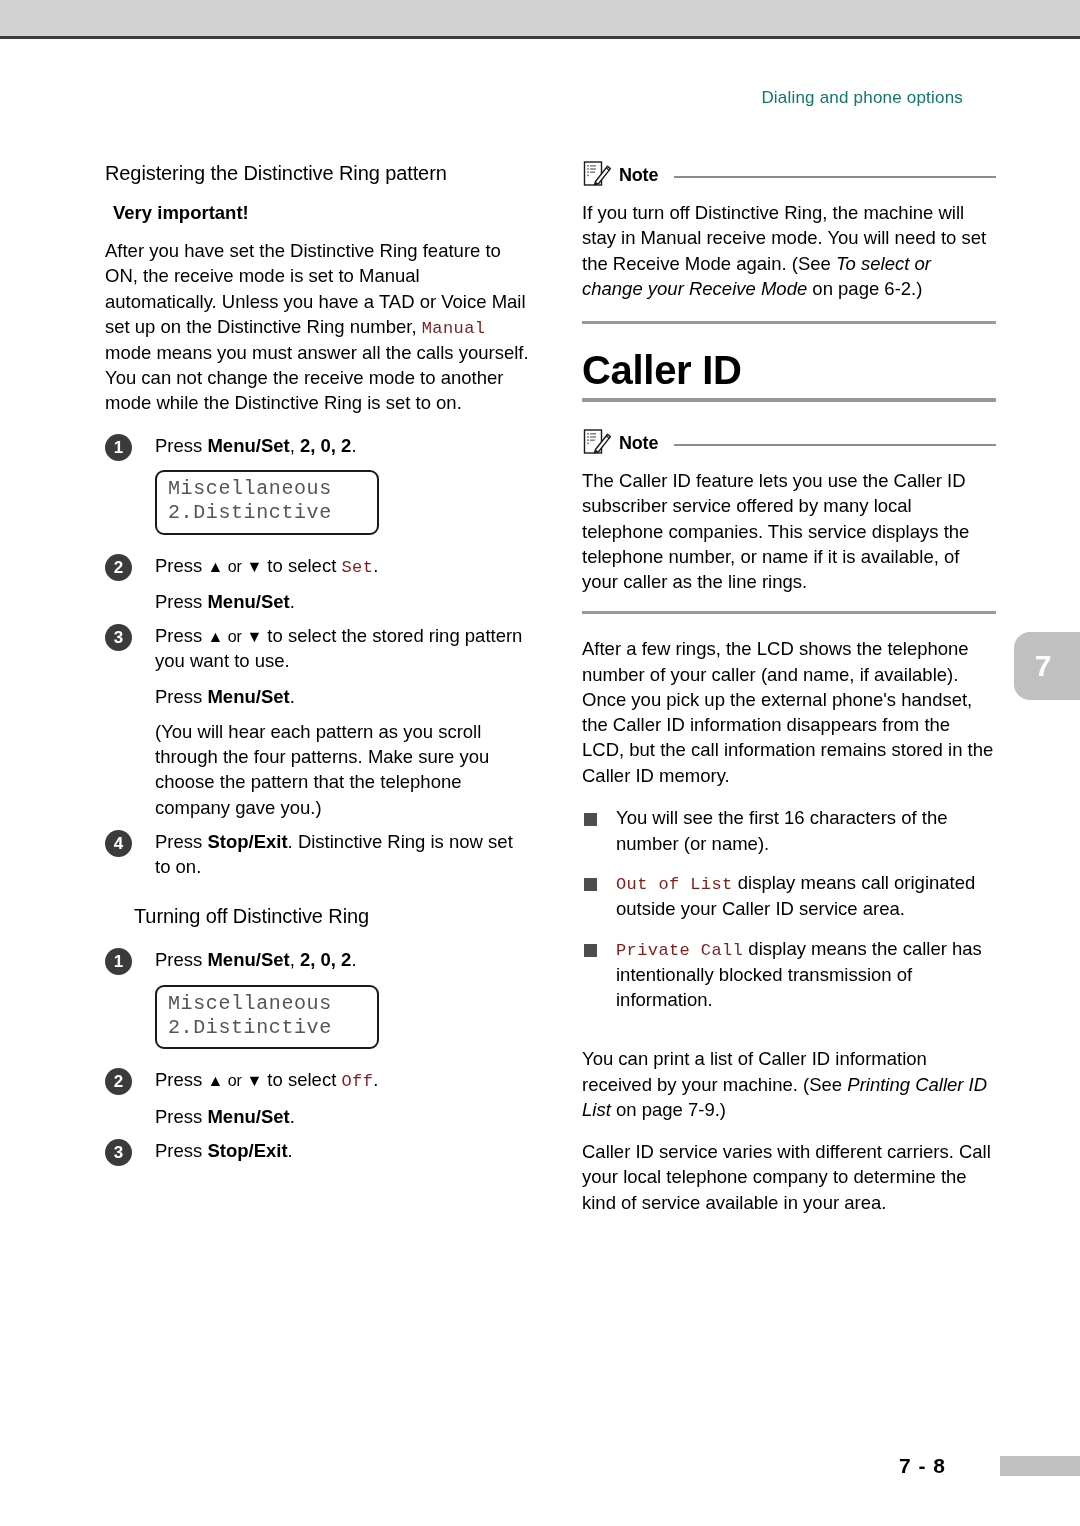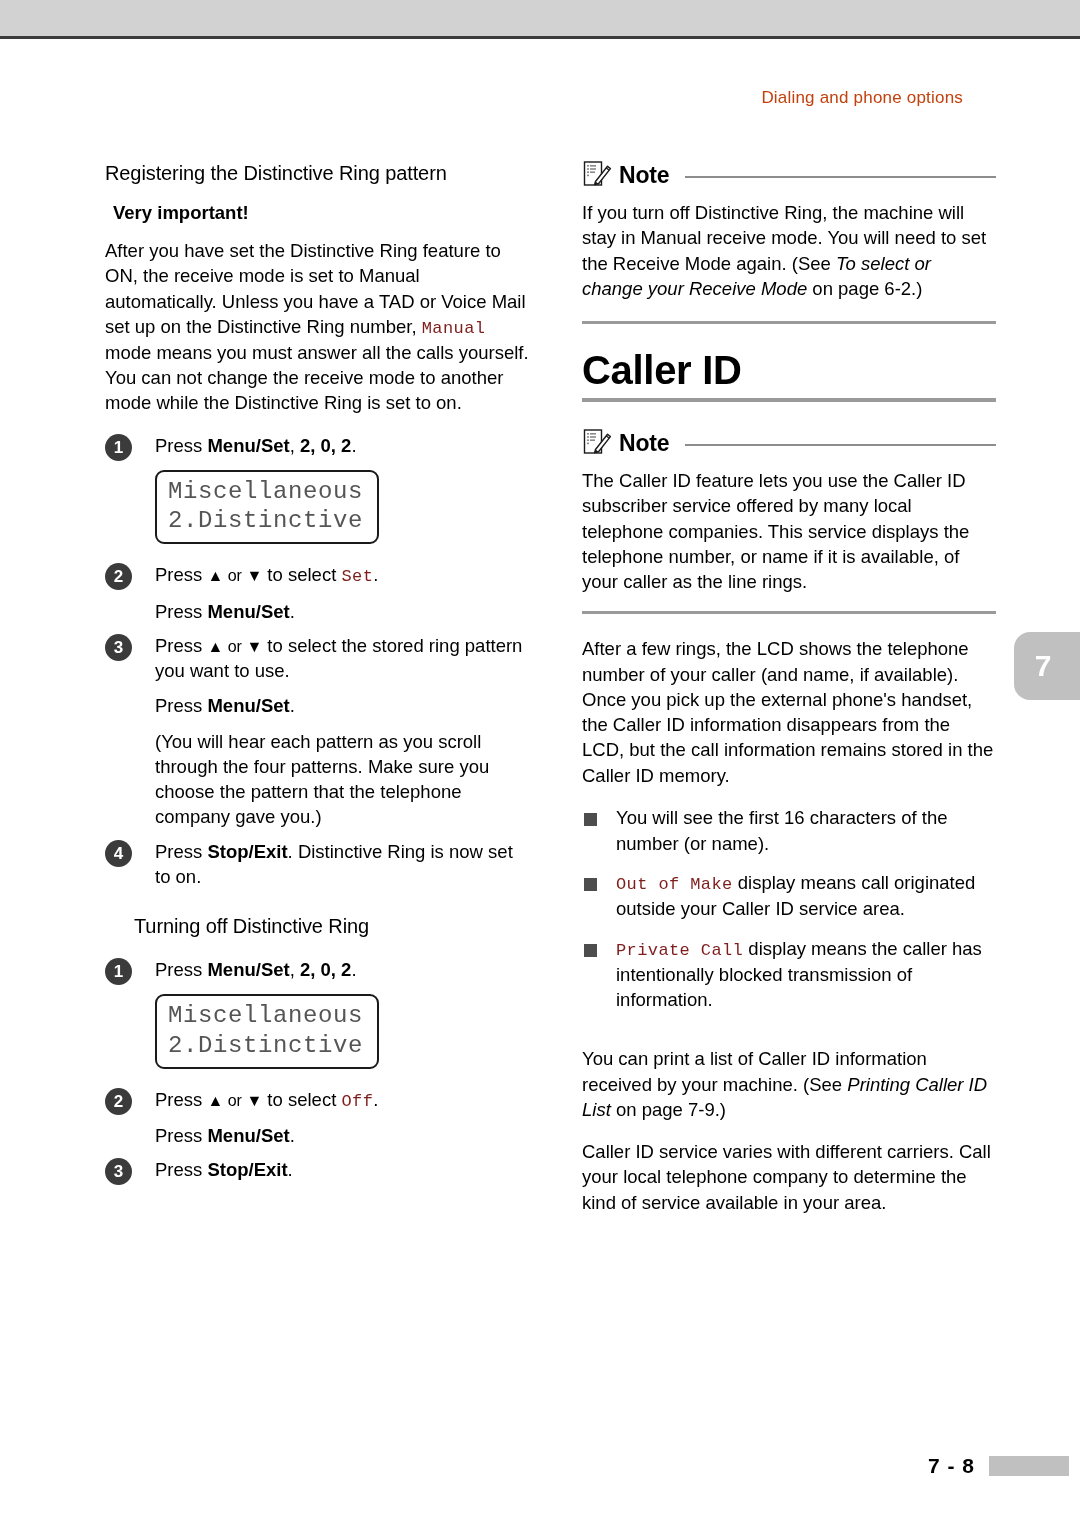--- a/index.html
+++ b/index.html
@@ -26,21 +26,21 @@
     border-bottom: 3px solid #3c3c3c;
   }
 
   
   .running-header {
     position: absolute;
     left: 0; top: 88px;
     width: 963px;
     text-align: right;
     font-size: 17px;
-    color: #c2410c;
+    color: #0f766e;
     letter-spacing: 0.2px;
   }
 
   
   .chapter-tab {
     position: absolute;
     right: 0;
     top: 632px;
     width: 66px;
     height: 68px;
@@ -135,41 +135,41 @@
     border: 2px solid #1a1a1a;
     border-radius: 9px;
     padding: 5px 11px 7px 11px;
     margin: 12px 0 18px 0;
     width: 224px;
     box-sizing: border-box;
     background: #ffffff;
   }
   .lcd-line {
     font-family: "Liberation Mono", "DejaVu Sans Mono", monospace;
-    font-size: 24px;
+    font-size: 20px;
     line-height: 1.22;
     color: #555555;
     letter-spacing: 0.6px;
     white-space: pre;
   }
 
   
   .note-head {
     display: flex;
     align-items: center;
     margin: 0 0 10px 0;
   }
   .note-icon {
     width: 30px;
     height: 30px;
     flex: 0 0 auto;
     margin-right: 7px;
   }
   .note-label {
-    font-size: 23px;
+    font-size: 18px;
     font-weight: bold;
     letter-spacing: -0.2px;
     white-space: nowrap;
   }
   .note-rule {
     flex: 1 1 auto;
     height: 2px;
     background: #8d8d8d;
     margin-left: 16px;
     margin-top: 4px;
@@ -190,24 +190,25 @@
     position: absolute;
     left: 2px; top: 8px;
     width: 13px; height: 13px;
     background: #4d4d4d;
   }
   .bullet p.body { margin: 0; }
 
   
   .footer {
     position: absolute;
-    right: 11px;
+    right: 0;
     bottom: 48px;
     display: flex;
     align-items: center;
+    gap: 40px;
   }
   .footer-page {
     font-size: 21px;
     font-weight: bold;
     letter-spacing: 1px;
     margin-right: 14px;
   }
   .footer-bar {
     width: 80px;
     height: 20px;
@@ -349,21 +350,21 @@
 
   <p class="body">After a few rings, the LCD shows the telephone number of your caller (and name, if available). Once you pick up the external phone's handset, the Caller ID information disappears from the LCD, but the call information remains stored in the Caller ID memory.</p>
 
   <div class="bullet">
     <span class="bullet-mark"></span>
     <p class="body"><span class="mono"></span><span>You will see the first 16 characters of the number (or name).</span></p>
   </div>
 
   <div class="bullet">
     <span class="bullet-mark"></span>
-    <p class="body"><span class="mono">Out of Make</span><span> display means call originated outside your Caller ID service area.</span></p>
+    <p class="body"><span class="mono">Out of List</span><span> display means call originated outside your Caller ID service area.</span></p>
   </div>
 
   <div class="bullet" style="margin-bottom:34px;">
     <span class="bullet-mark"></span>
     <p class="body"><span class="mono">Private Call</span><span> display means the caller has intentionally blocked transmission of information.</span></p>
   </div>
 
   <p class="body"><span>You can print a list of Caller ID information received by your machine. (See </span><span class="ital">Printing Caller ID List</span><span> on page 7-9.)</span></p>
 
   <p class="body">Caller ID service varies with different carriers. Call your local telephone company to determine the kind of service available in your area.</p>

